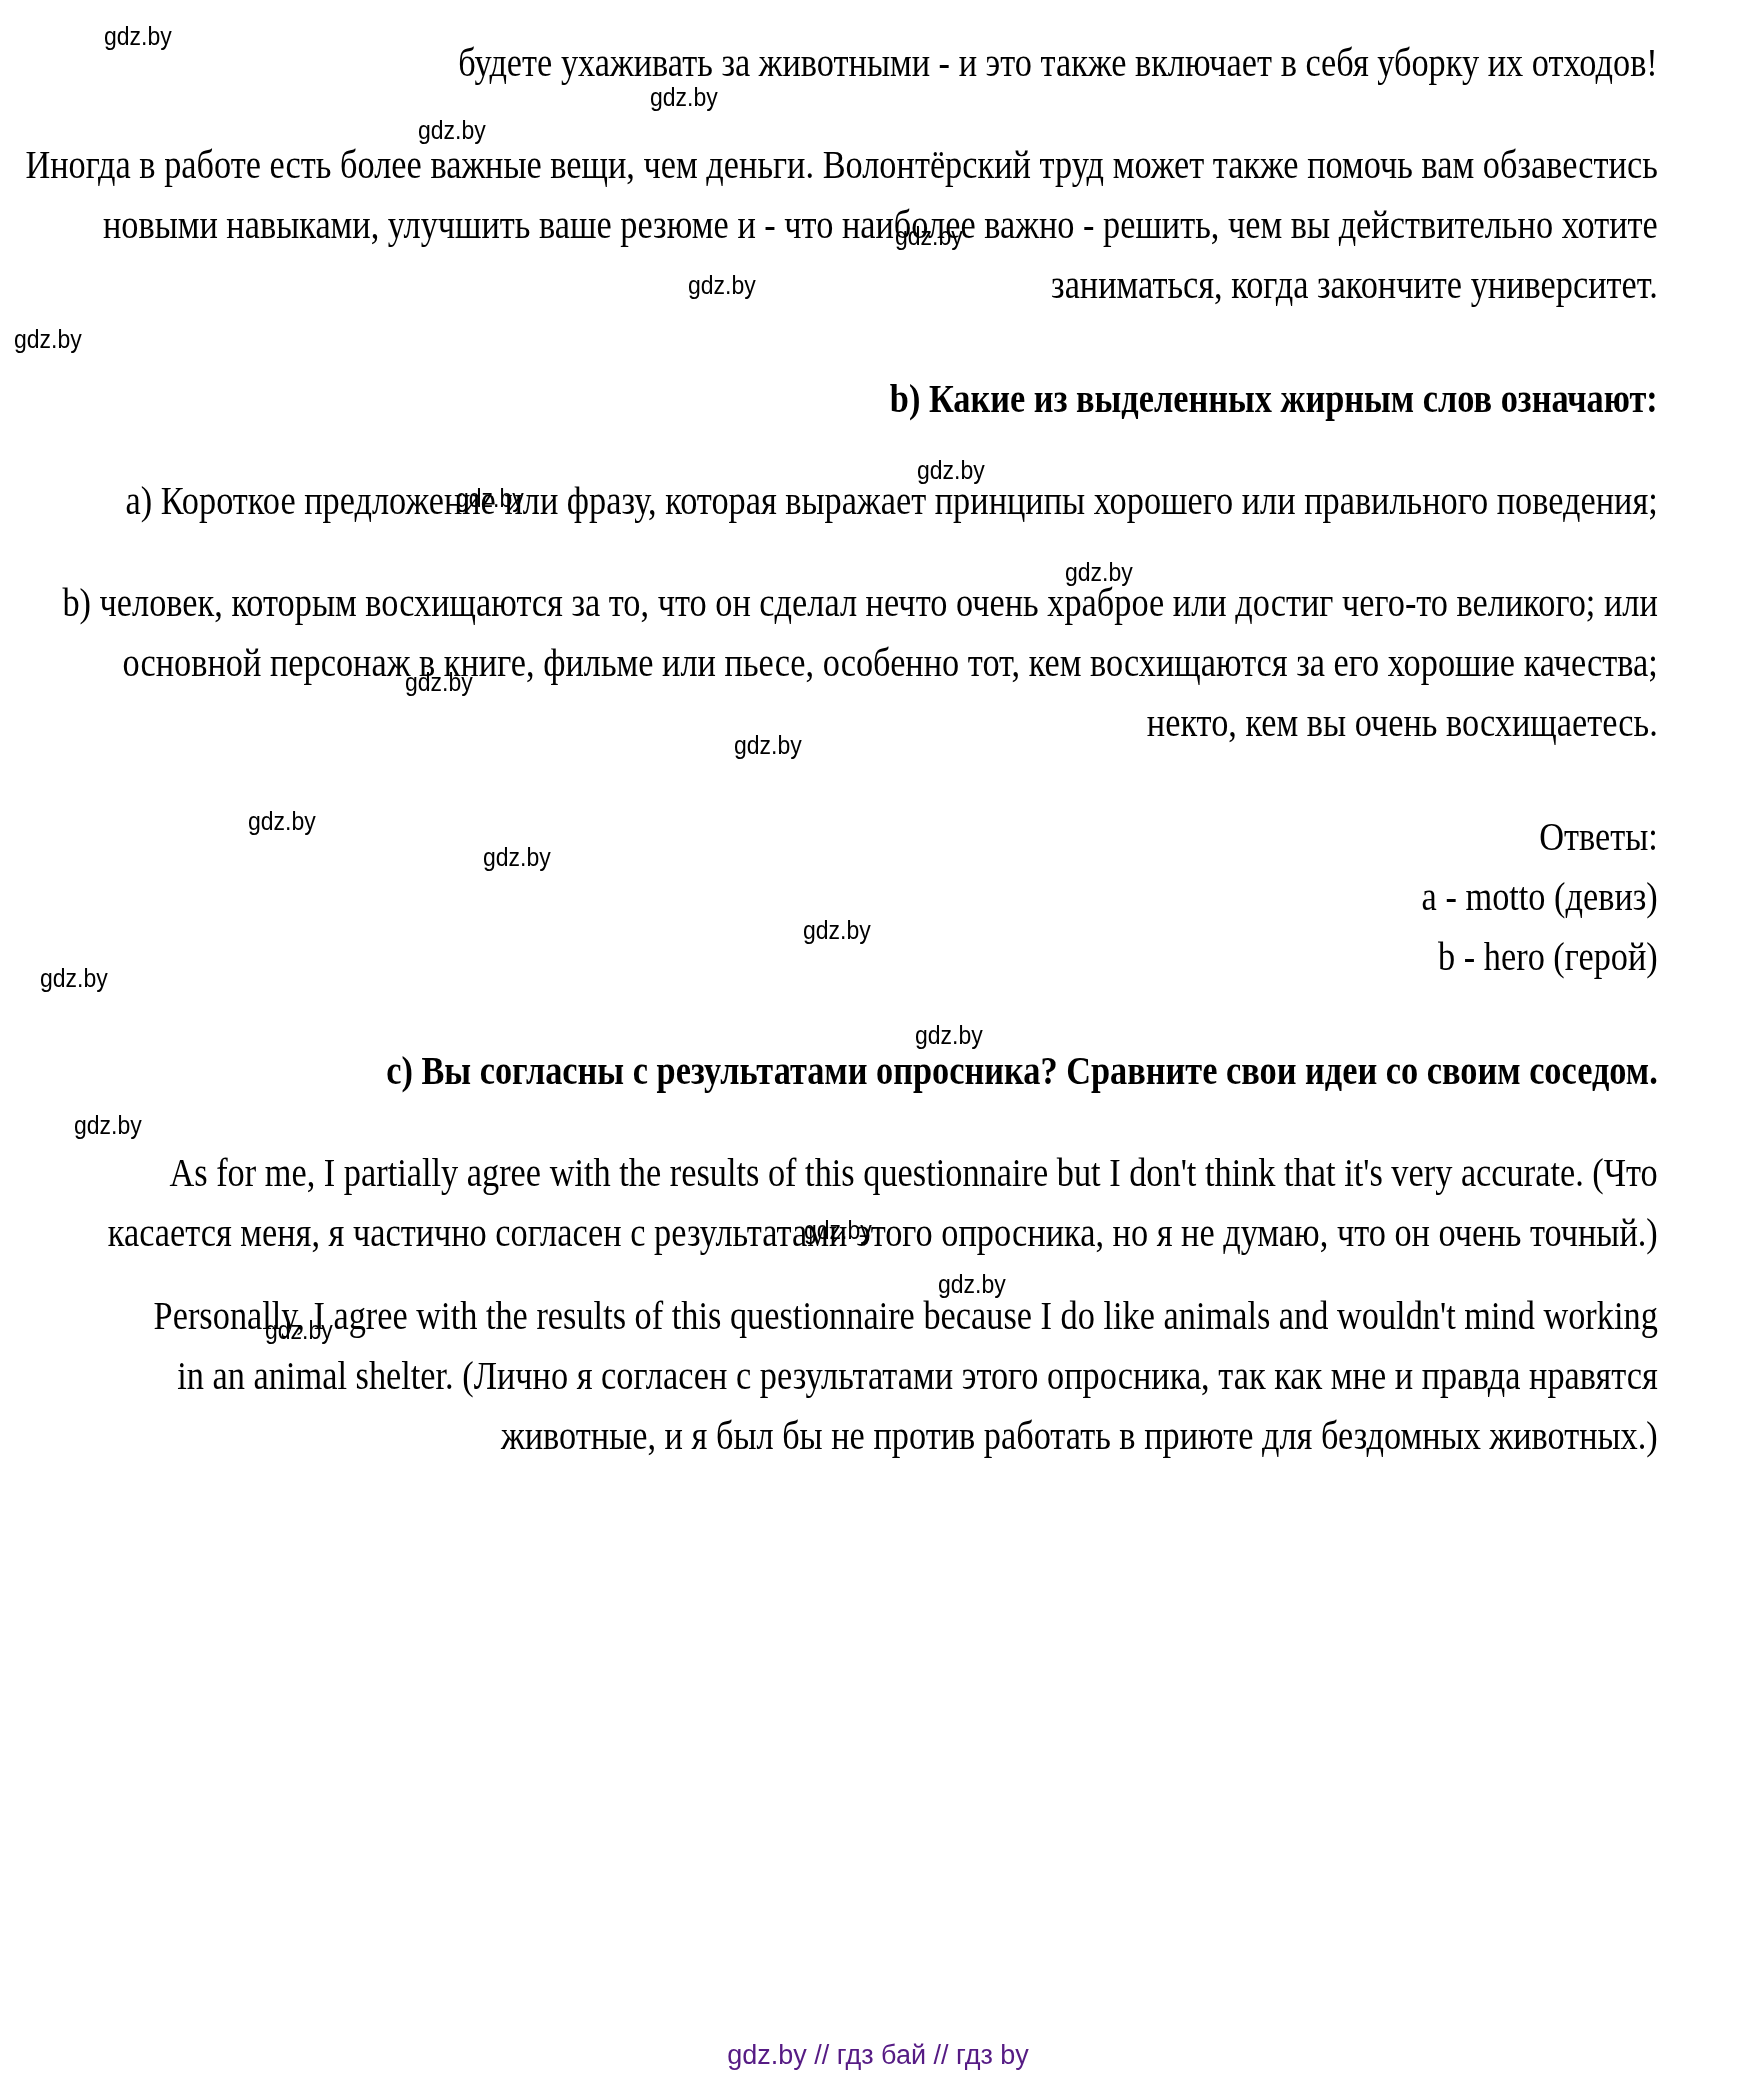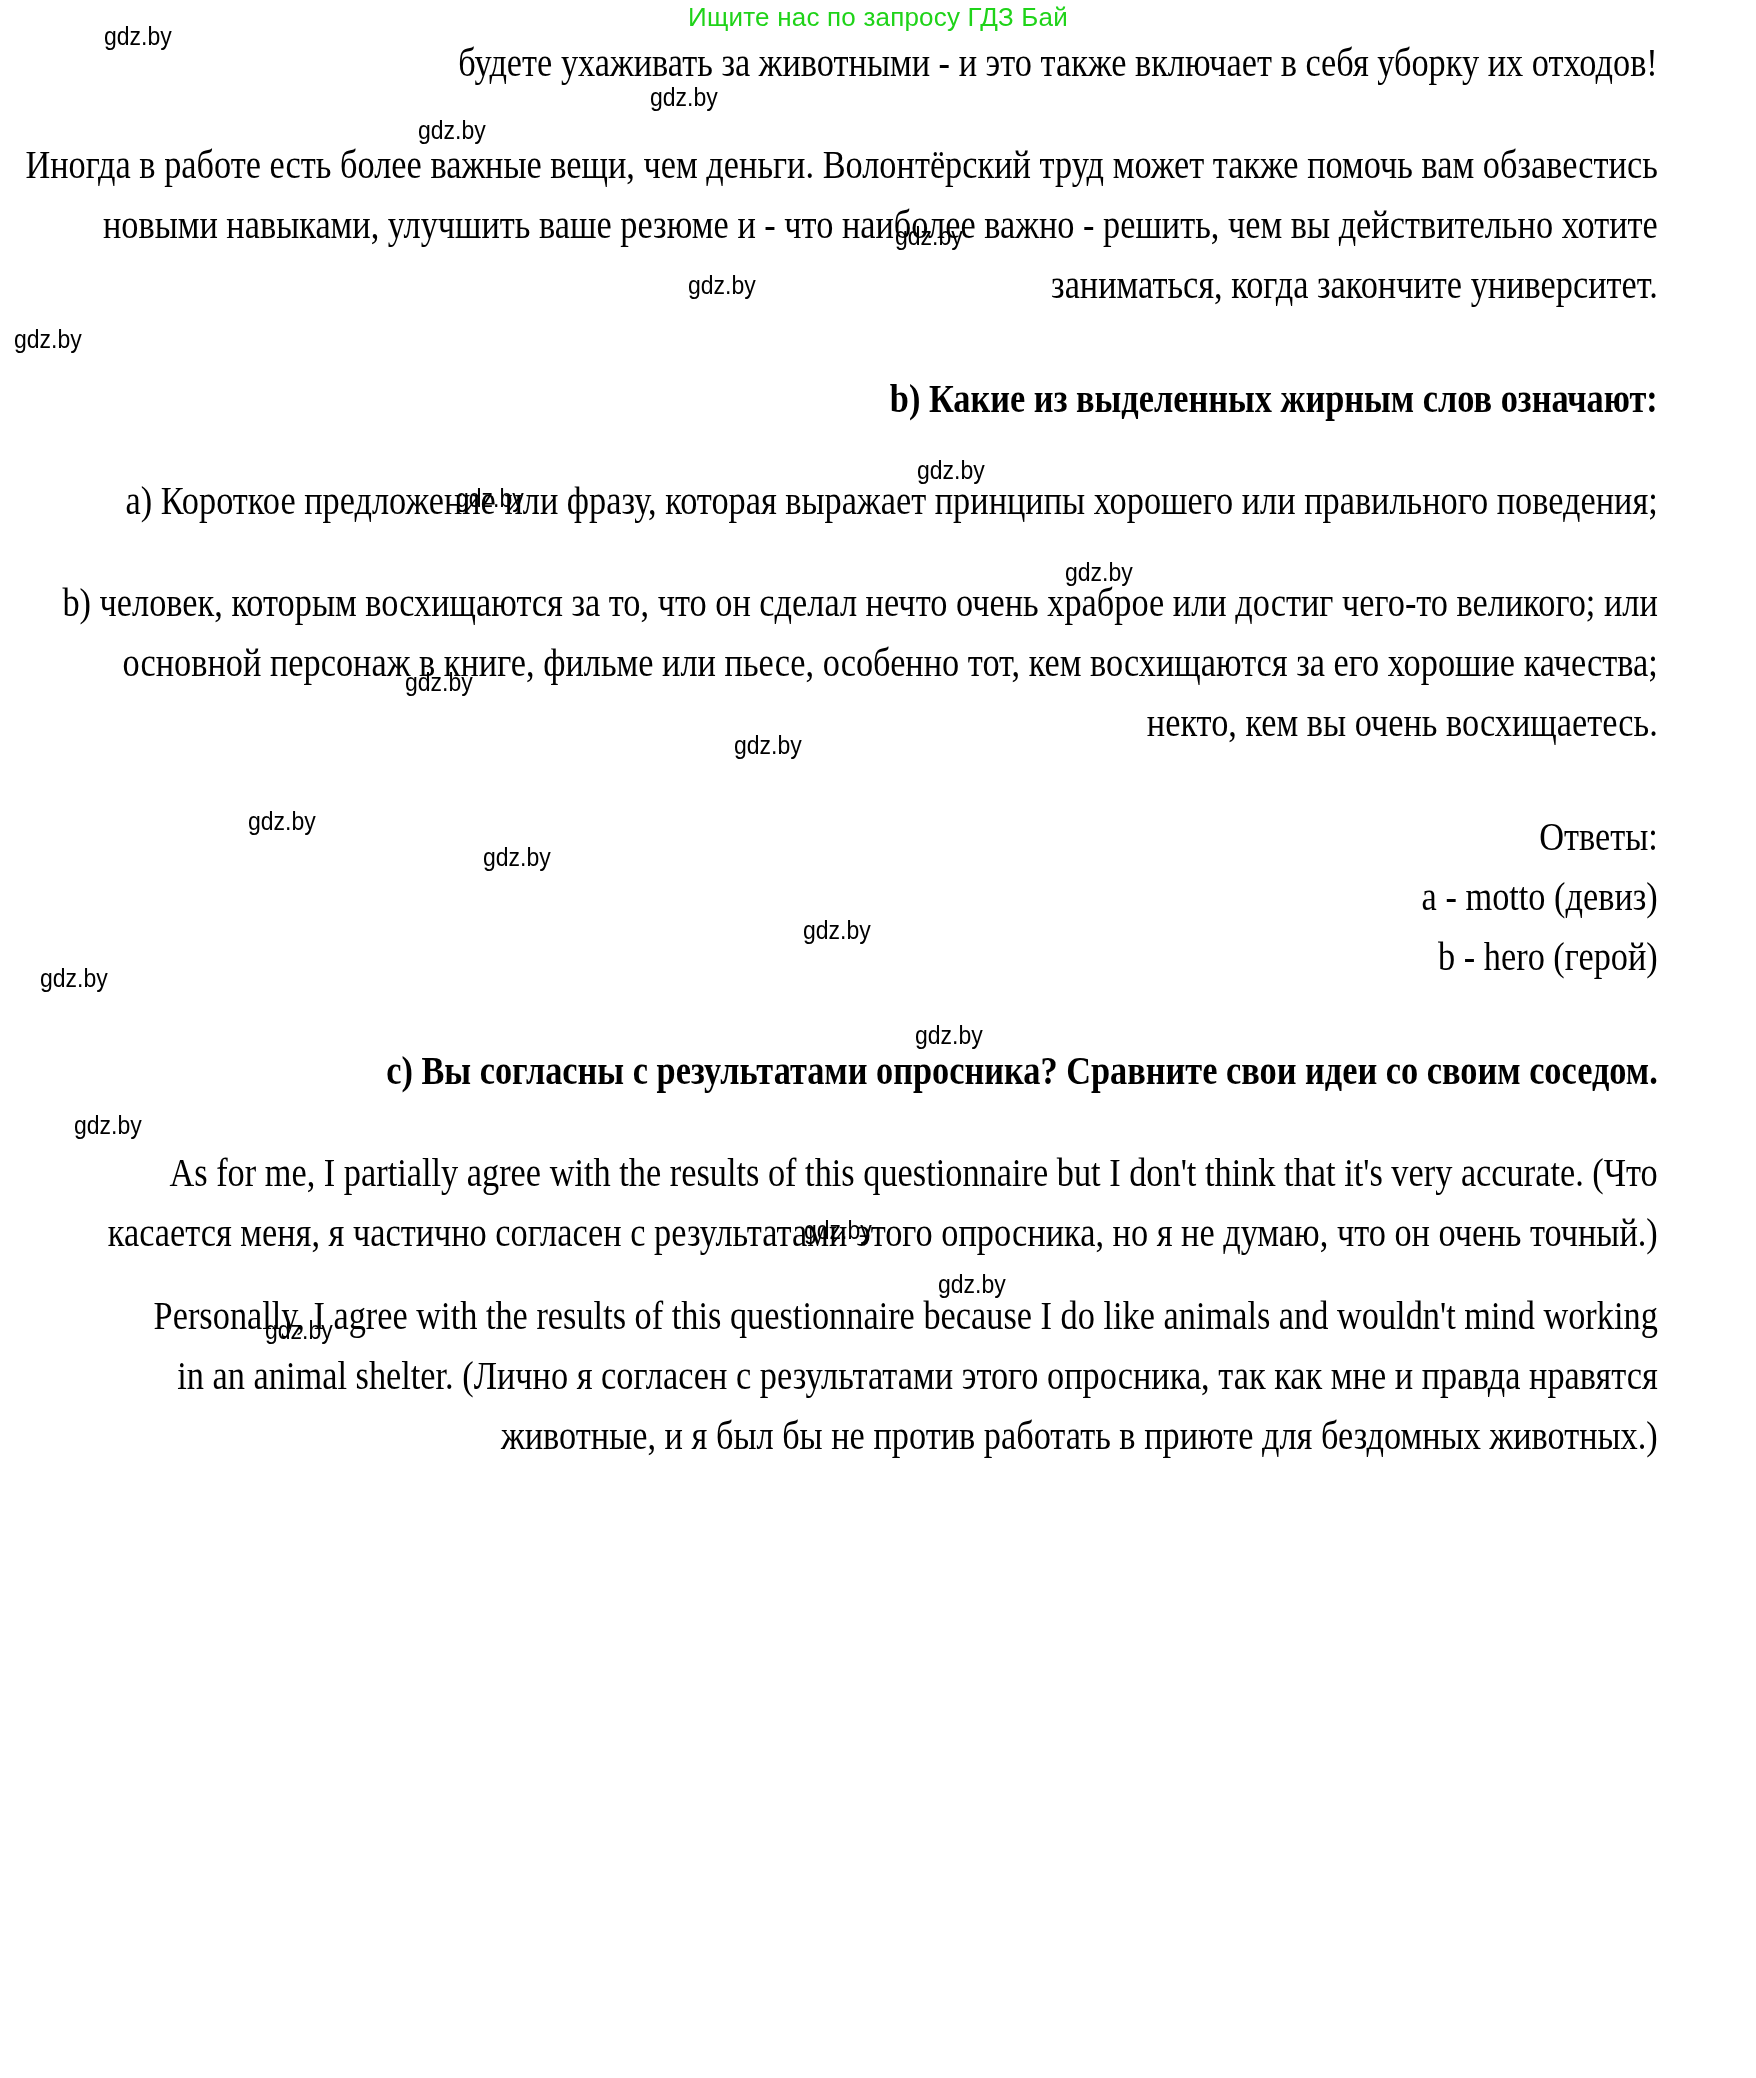--- a/index.html
+++ b/index.html
@@ -90,21 +90,20 @@
     transform: scaleX(0.92);
     transform-origin: left top;
     pointer-events: none;
   }
 </style>
 </head>
 <body>
 
 <div id="page">
 
-  <div class="promo">Ищите нас по запросу ГДЗ Бай</div>
 
   <div class="content">
 
     <p class="para">будете ухаживать за животными - и это также включает в себя уборку их отходов!</p>
 
     <div class="spacer-md"></div>
 
     <p class="para">Иногда в работе есть более важные вещи, чем деньги. Волонтёрский труд может также помочь вам обзавестись новыми навыками, улучшить ваше резюме и - что наиболее важно - решить, чем вы действительно хотите заниматься, когда закончите университет.</p>
 
     <div class="spacer-lg"></div>
@@ -157,15 +156,16 @@
       <div class="wm" style="left: 483px; top: 845px;">gdz.by</div>
       <div class="wm" style="left: 803px; top: 918px;">gdz.by</div>
       <div class="wm" style="left: 40px; top: 966px;">gdz.by</div>
       <div class="wm" style="left: 915px; top: 1023px;">gdz.by</div>
       <div class="wm" style="left: 74px; top: 1113px;">gdz.by</div>
       <div class="wm" style="left: 804px; top: 1218px;">gdz.by</div>
       <div class="wm" style="left: 938px; top: 1272px;">gdz.by</div>
       <div class="wm" style="left: 265px; top: 1318px;">gdz.by</div>
     </div>
 
+  <div class="footer">gdz.by  //  гдз бай  //  гдз by</div>
 
 </div>
 
 
 </body></html>

